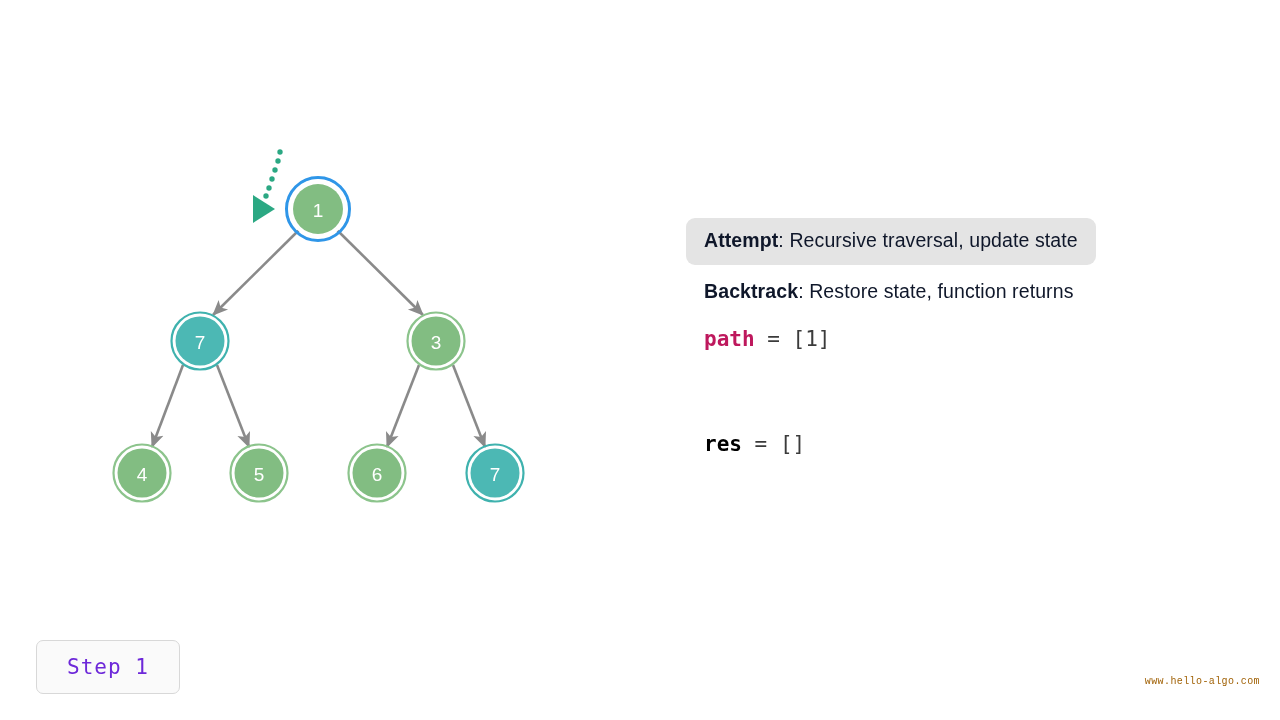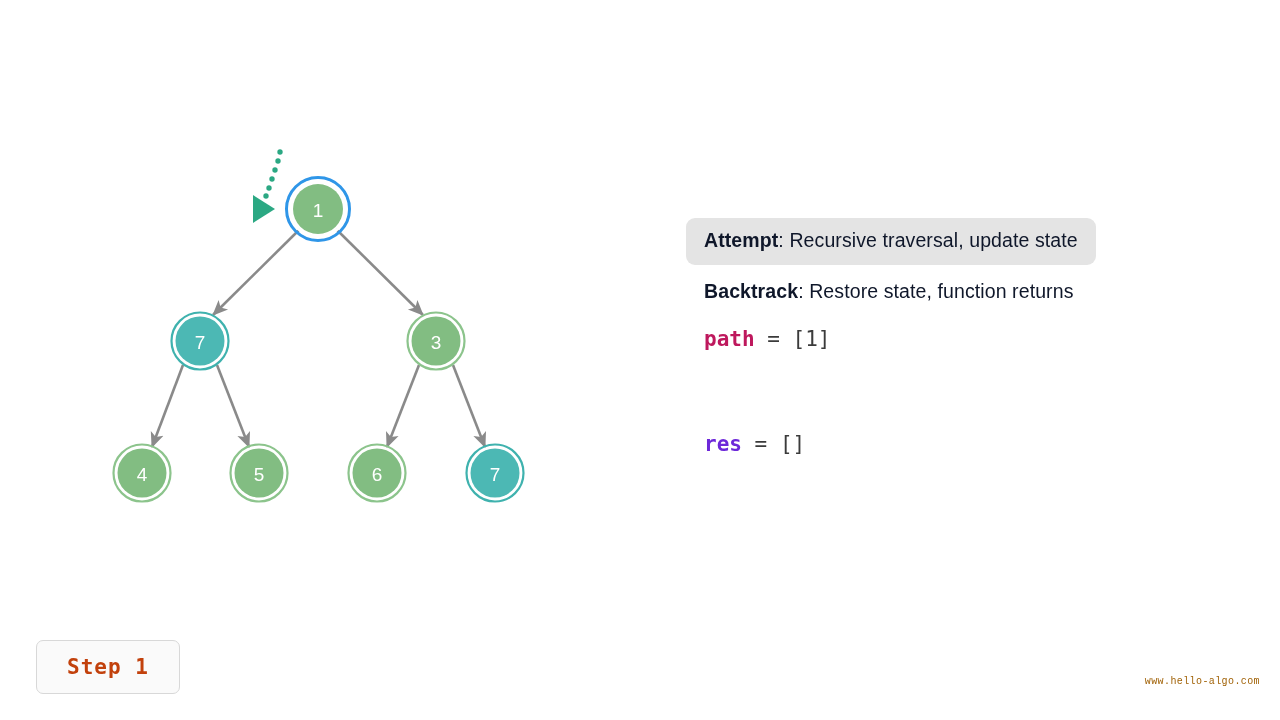--- a/index.html
+++ b/index.html
@@ -65,21 +65,21 @@
     font-size: 21px;
     line-height: 1;
     white-space: pre;
     color: #3b3b3b;
     padding-left: 18px;
   }
   #path-row { margin-top: 14px; }
   #res-row  { margin-top: 84px; }
 
   .var-path { color: #be185d; font-weight: bold; }
-  .var-res  { color: #6d28d9; font-weight: bold; }
+  .var-res  { color: #000000; font-weight: bold; }
   .code-eq  { color: #3b3b3b; }
   .code-val { color: #3b3b3b; }
 
   
   #step-badge {
     position: absolute;
     left: 36px;
     top: 640px;
     width: 144px;
     height: 54px;
@@ -87,22 +87,22 @@
     border: 1px solid #d8d8d8;
     border-radius: 7px;
     background: #fafafa;
     display: flex;
     align-items: center;
     justify-content: center;
   }
   #step-label {
     font-family: "DejaVu Sans Mono", monospace;
     font-size: 21px;
-    font-weight: bold;
-    color: #c2410c;
+    font-weight: normal;
+    color: #6d28d9;
     letter-spacing: 1px;
   }
 
   
   #watermark {
     position: absolute;
     right: 20px;
     top: 676px;
     font-family: Liberation Mono, monospace;
     font-size: 10px;

